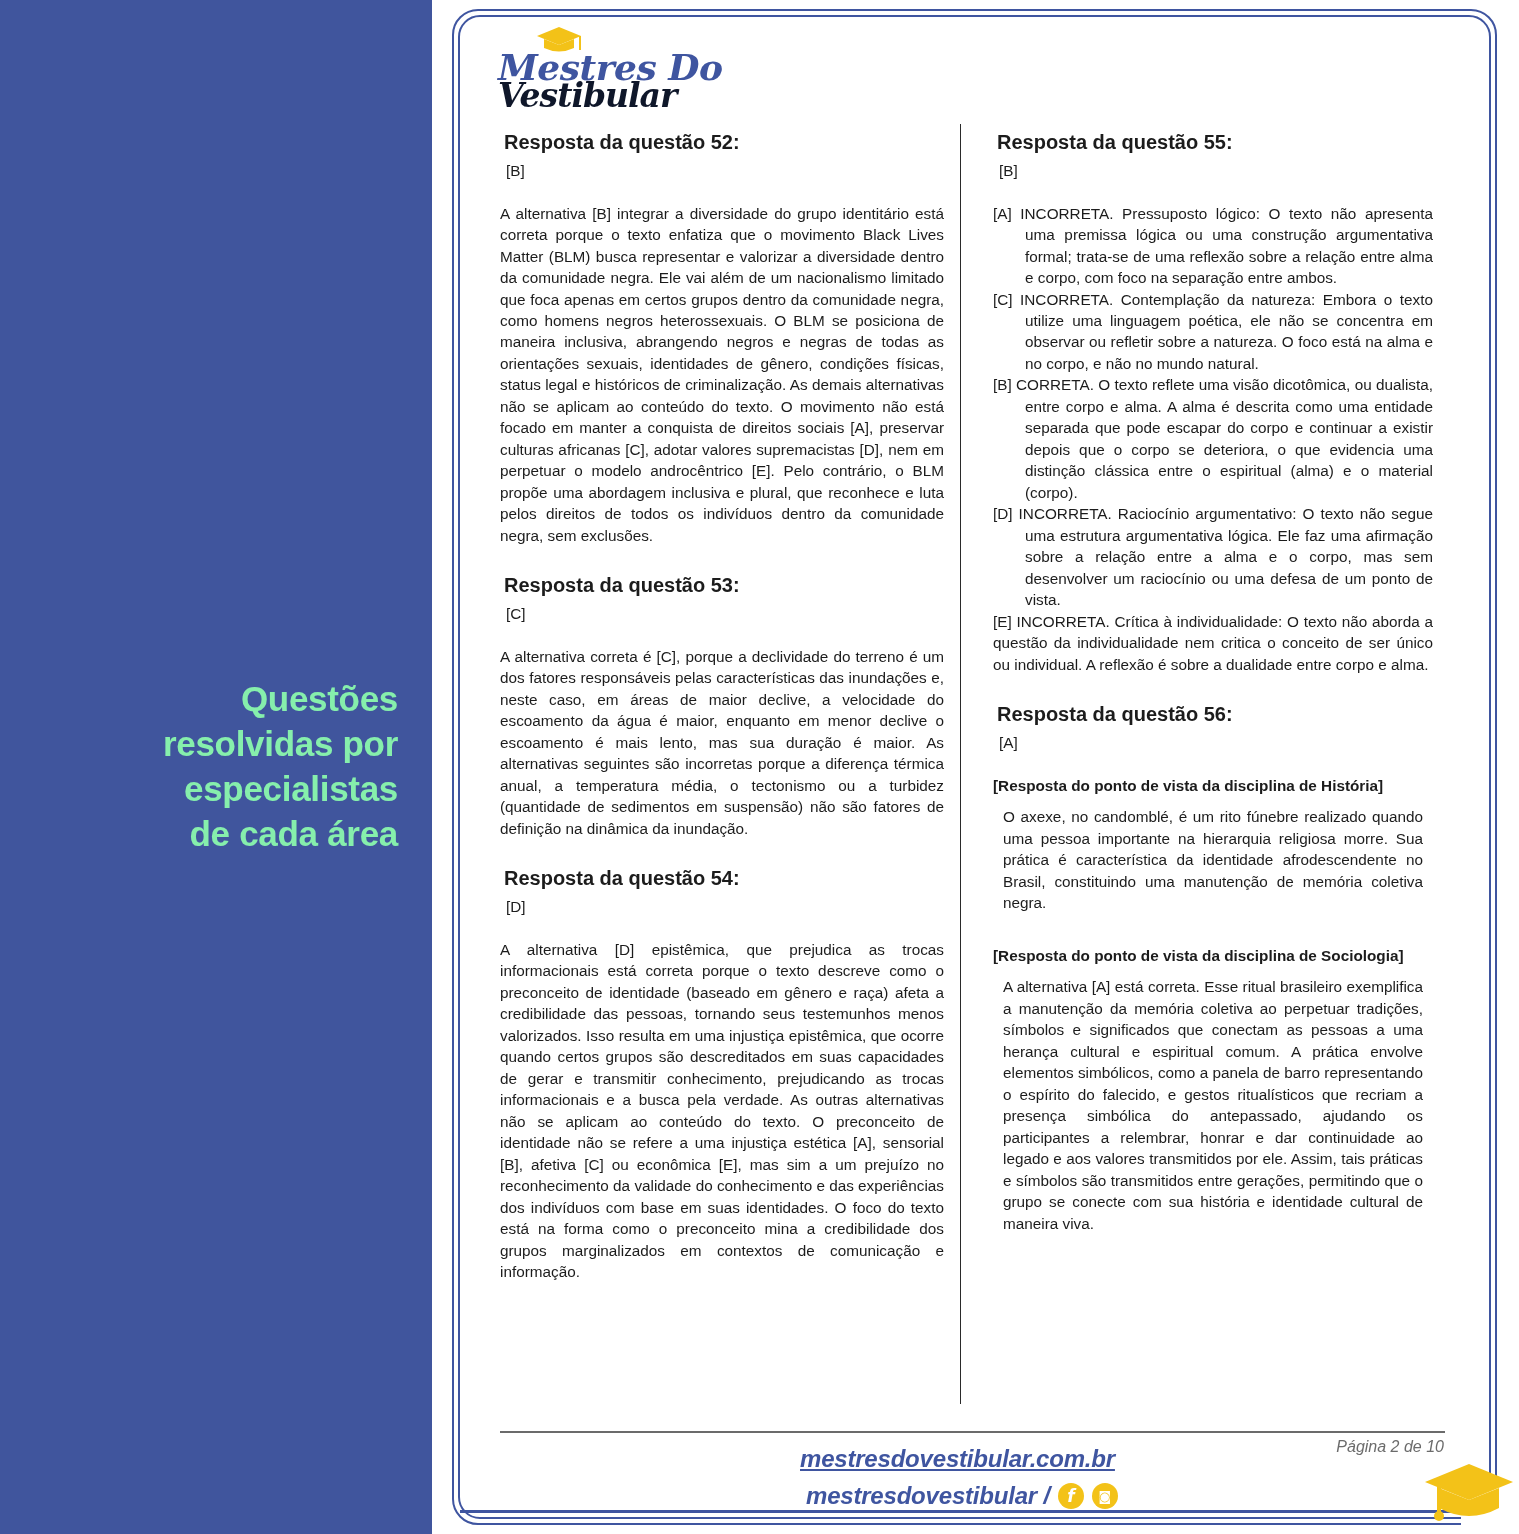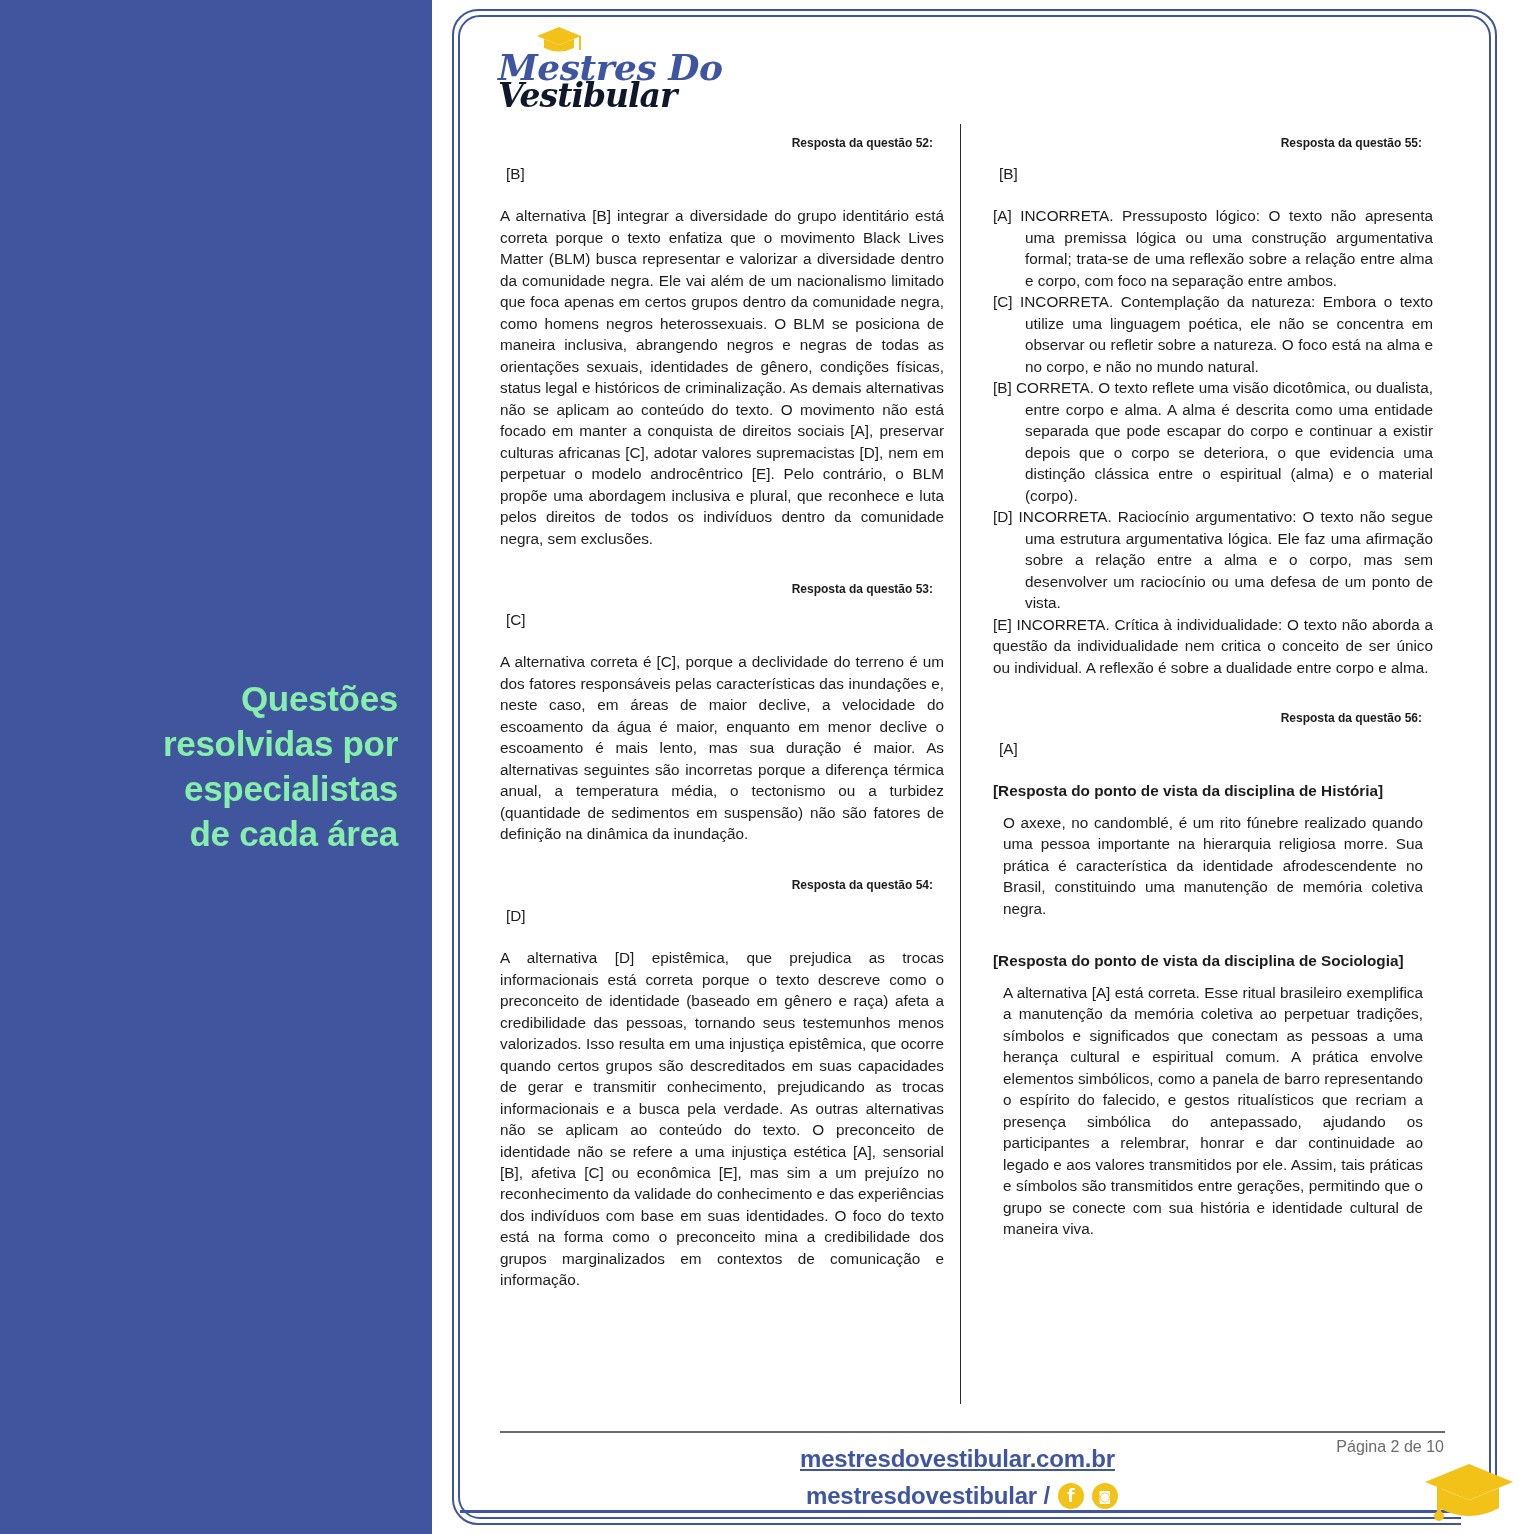--- a/index.html
+++ b/index.html
@@ -116,23 +116,23 @@
     width: 1px;
     background: #2a2a2a;
     margin: 0 12px 0 0;
     flex: 0 0 1px;
     height: 1280px;
   }
   #column-right { padding-left: 20px; }
 
   .answer-heading {
     font-weight: bold;
-    font-size: 12px;
-    margin: 11px;
-    text-align: right;
+    font-size: 20px;
+    margin: 4px;
+    text-align: left;
   }
   .answer-letter {
     margin: 0 0 0 6px;
     text-align: left;
   }
   .answer-body { margin: 21px 0 0 0; }
   .block-gap { height: 21px; }
   .alt-item {
     margin: 0;
     padding-left: 32px;
@@ -159,20 +159,21 @@
     position: absolute;
     left: 28px; top: 1510px;
     width: 1000px;
     height: 3px;
     background: #3f55a0;
   }
   #footer-links {
     position: absolute;
     left: 368px; top: 1442px;
     width: 470px;
+    font-style: italic;
   }
   .footer-link-text {
     color: #3f55a0;
     font-weight: bold;
     font-size: 24px;
     letter-spacing: -0.2px;
     line-height: 1.45;
     display: inline-block;
   }
   #footer-social-row {
@@ -198,20 +199,21 @@
   .social-badge.ig {
     font-size: 13px;
   }
   #page-number {
     position: absolute;
     left: 862px; top: 1438px;
     width: 150px;
     text-align: right;
     color: #6b6b6b;
     font-size: 16px;
+    font-style: italic;
   }
   #corner-cap {
     position: absolute;
     right: 4px; bottom: 2px;
   }
 </style>
 </head>
 <body>
 
 <div id="promo-sidebar">

